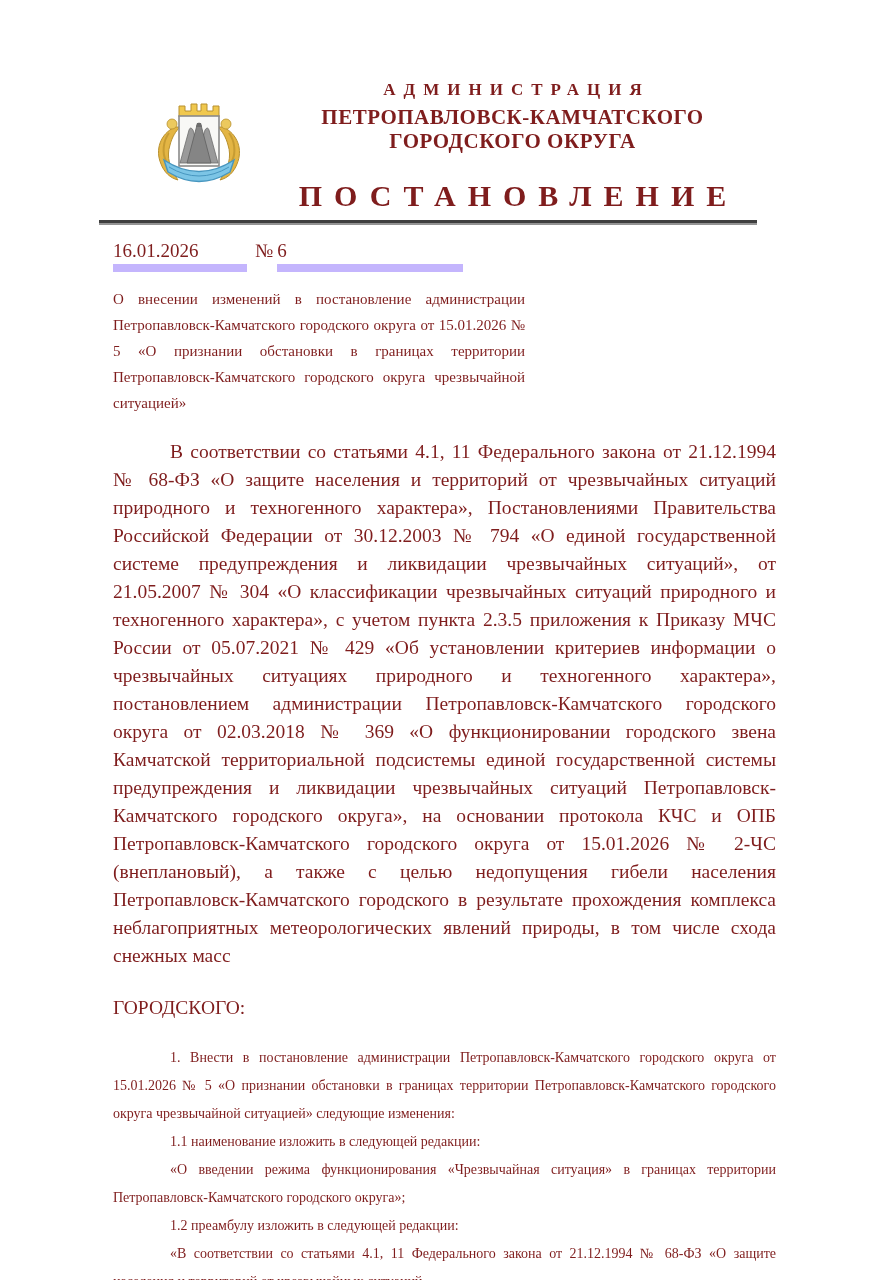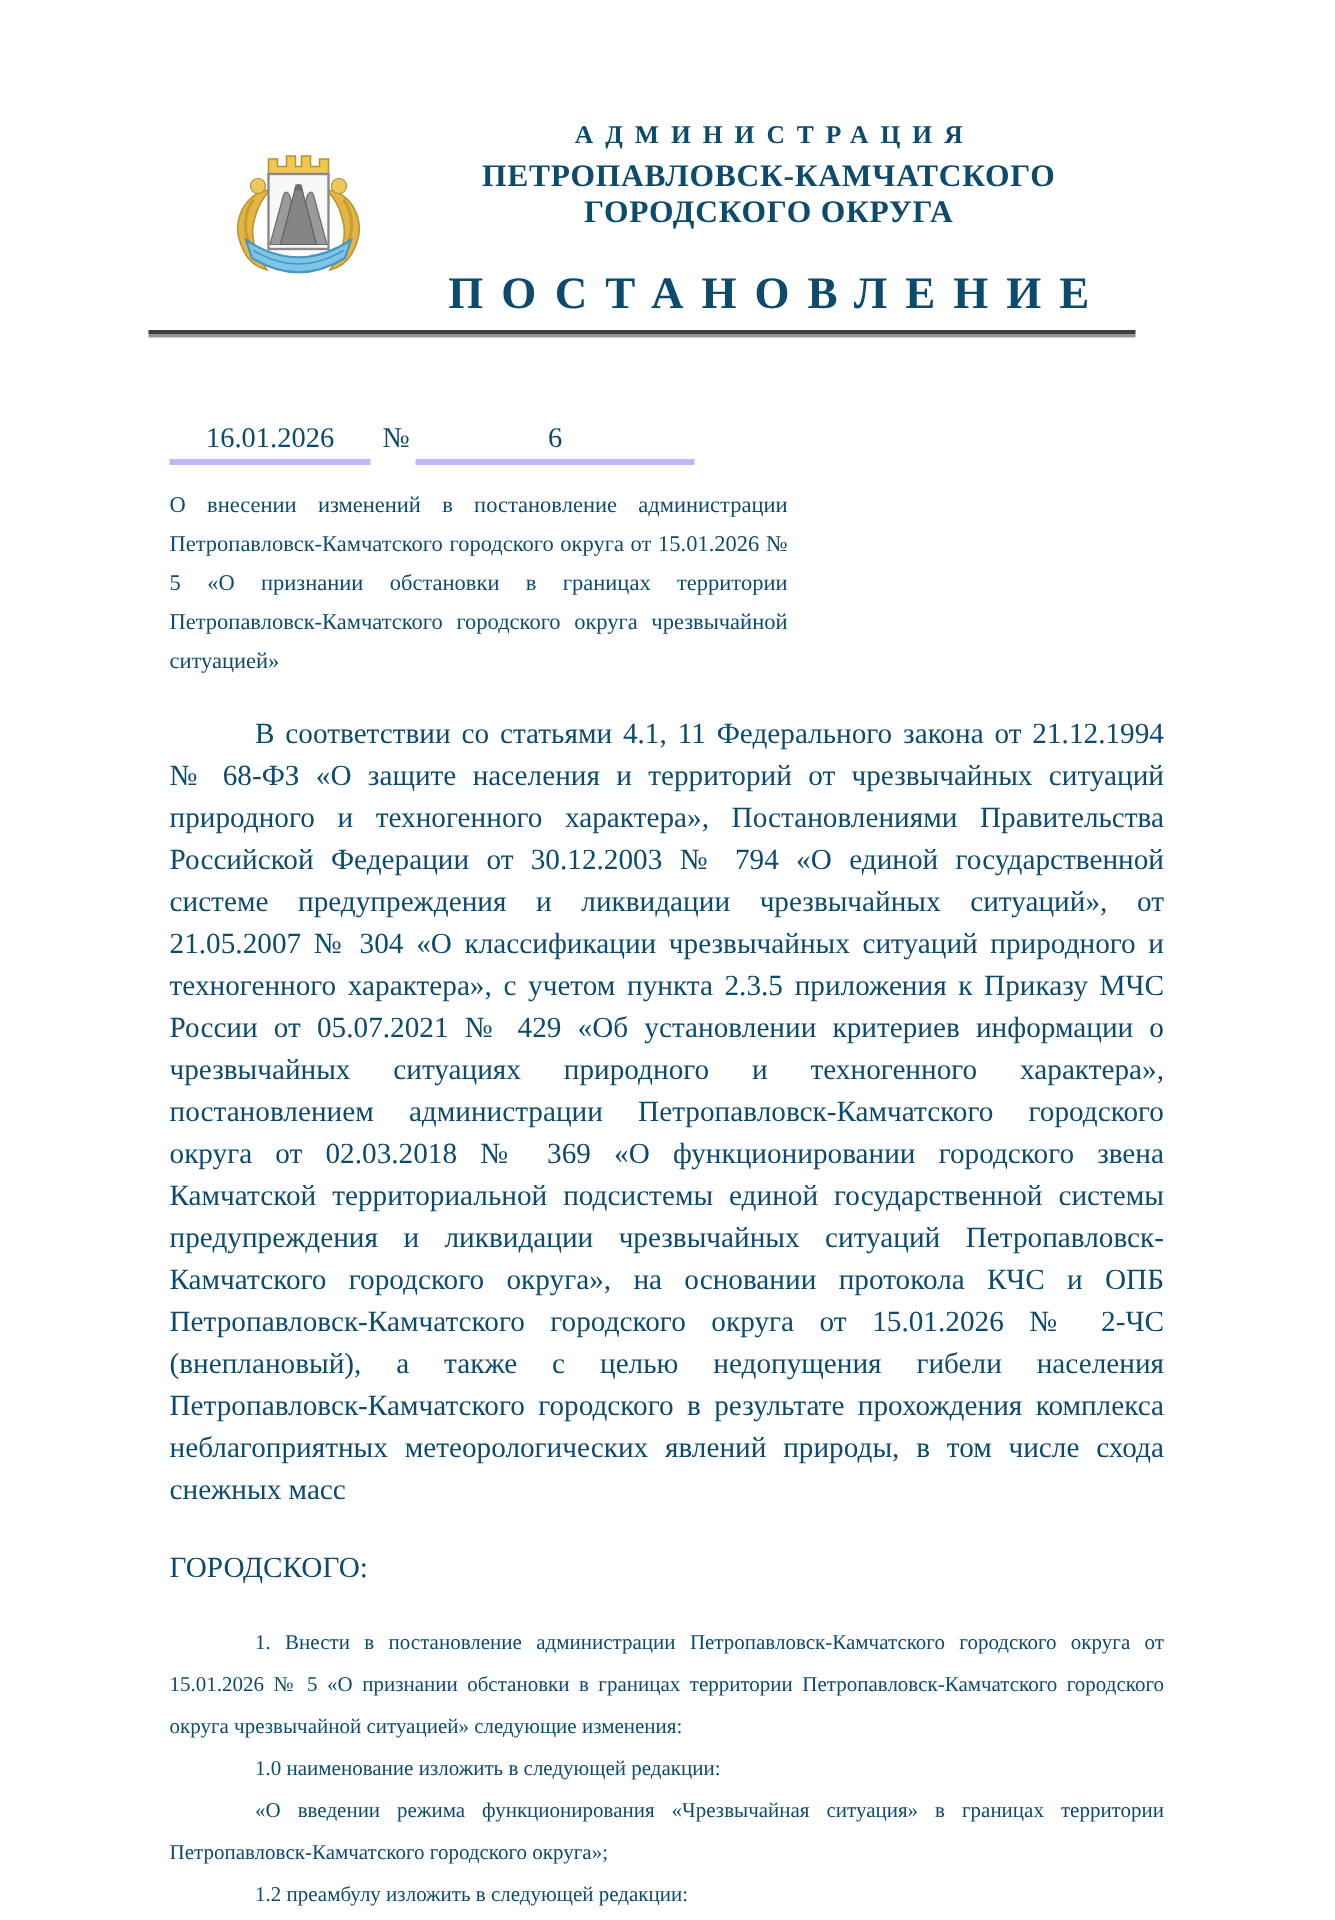--- a/index.html
+++ b/index.html
@@ -1,34 +1,34 @@
 <!DOCTYPE html>
 <html lang="ru"><head>
 <meta charset="utf-8">
 <style>
   html,body{margin:0;padding:0;background:#ffffff;}
   .page{
     width:890px;height:1280px;background:#ffffff;position:relative;overflow:hidden;
-    font-family:"Liberation Serif","DejaVu Serif",serif;color:#0c4a6e;
+    font-family:"Liberation Serif","DejaVu Serif",serif;color:#7f1d1d;
   }
   
   .header{display:flex;align-items:center;padding:80px 115px 0 148px;}
   .crest{width:102px;flex:0 0 102px;}
   .crest svg{display:block;}
   .header-text{flex:1;text-align:center;font-weight:bold;line-height:1.15;}
   .org1{font-size:17px;letter-spacing:8px;margin-right:-8px;}
   .org2{font-size:21px;letter-spacing:0.5px;margin-top:5px;}
   .doctype{font-size:30px;letter-spacing:12px;margin-right:-12px;margin-top:26px;}
   .rule{
     margin:7px 133px 0 99px;height:5px;
     background:linear-gradient(to bottom,#3f3f3f 0%,#3f3f3f 55%,#949494 55%,#949494 100%);
   }
   
   .meta-row{margin:15px 0 0 113px;font-size:19px;white-space:nowrap;}
-  .u{display:inline-block;border-bottom:4px solid #c4b5fd;text-align:center;padding-bottom:2px;margin-top:42px;}
+  .u{display:inline-block;border-bottom:8px solid #c4b5fd;text-align:left;padding-bottom:2px;}
   .date-u{width:134px;}
   .nsign{margin-left:8px;}
   .num-u{width:186px;margin-left:4px;}
   
   .subject{
     width:412px;margin:14px 0 0 113px;
     font-size:15px;line-height:26px;text-align:justify;
   }
   .preamble{
     width:663px;margin:22px 114px 0 113px;
@@ -85,19 +85,19 @@
   </div>
 
   <p class="subject">О внесении изменений в постановление администрации Петропавловск-Камчатского городского округа от 15.01.2026 № 5 «О признании обстановки в границах территории Петропавловск-Камчатского городского округа чрезвычайной ситуацией»</p>
 
   <p class="preamble">В соответствии со статьями 4.1, 11 Федерального закона от 21.12.1994 № 68-ФЗ «О защите населения и территорий от чрезвычайных ситуаций природного и техногенного характера», Постановлениями Правительства Российской Федерации от 30.12.2003 № 794 «О единой государственной системе предупреждения и ликвидации чрезвычайных ситуаций», от 21.05.2007 № 304 «О классификации чрезвычайных ситуаций природного и техногенного характера», с учетом пункта 2.3.5 приложения к Приказу МЧС России от 05.07.2021 № 429 «Об установлении критериев информации о чрезвычайных ситуациях природного и техногенного характера», постановлением администрации Петропавловск-Камчатского городского округа от 02.03.2018 № 369 «О функционировании городского звена Камчатской территориальной подсистемы единой государственной системы предупреждения и ликвидации чрезвычайных ситуаций Петропавловск-Камчатского городского округа», на основании протокола КЧС и ОПБ Петропавловск-Камчатского городского округа от 15.01.2026 № 2-ЧС (внеплановый), а также с целью недопущения гибели населения Петропавловск-Камчатского городского в результате прохождения комплекса неблагоприятных метеорологических явлений природы, в том числе схода снежных масс</p>
 
   <p class="resolve">ГОРОДСКОГО:</p>
 
   <div class="items">
     <p class="item">1. Внести в постановление администрации Петропавловск-Камчатского городского округа от 15.01.2026 № 5 «О признании обстановки в границах территории Петропавловск-Камчатского городского округа чрезвычайной ситуацией» следующие изменения:</p>
-    <p class="item">1.0 наименование изложить в следующей редакции:</p>
+    <p class="item">1.1 наименование изложить в следующей редакции:</p>
     <p class="item">«О введении режима функционирования «Чрезвычайная ситуация» в границах территории Петропавловск-Камчатского городского округа»;</p>
     <p class="item">1.2 преамбулу изложить в следующей редакции:</p>
     <p class="item">«В соответствии со статьями 4.1, 11 Федерального закона от 21.12.1994 № 68-ФЗ «О защите населения и территорий от чрезвычайных ситуаций</p>
   </div>
 
 </div>
 
 </body></html>

